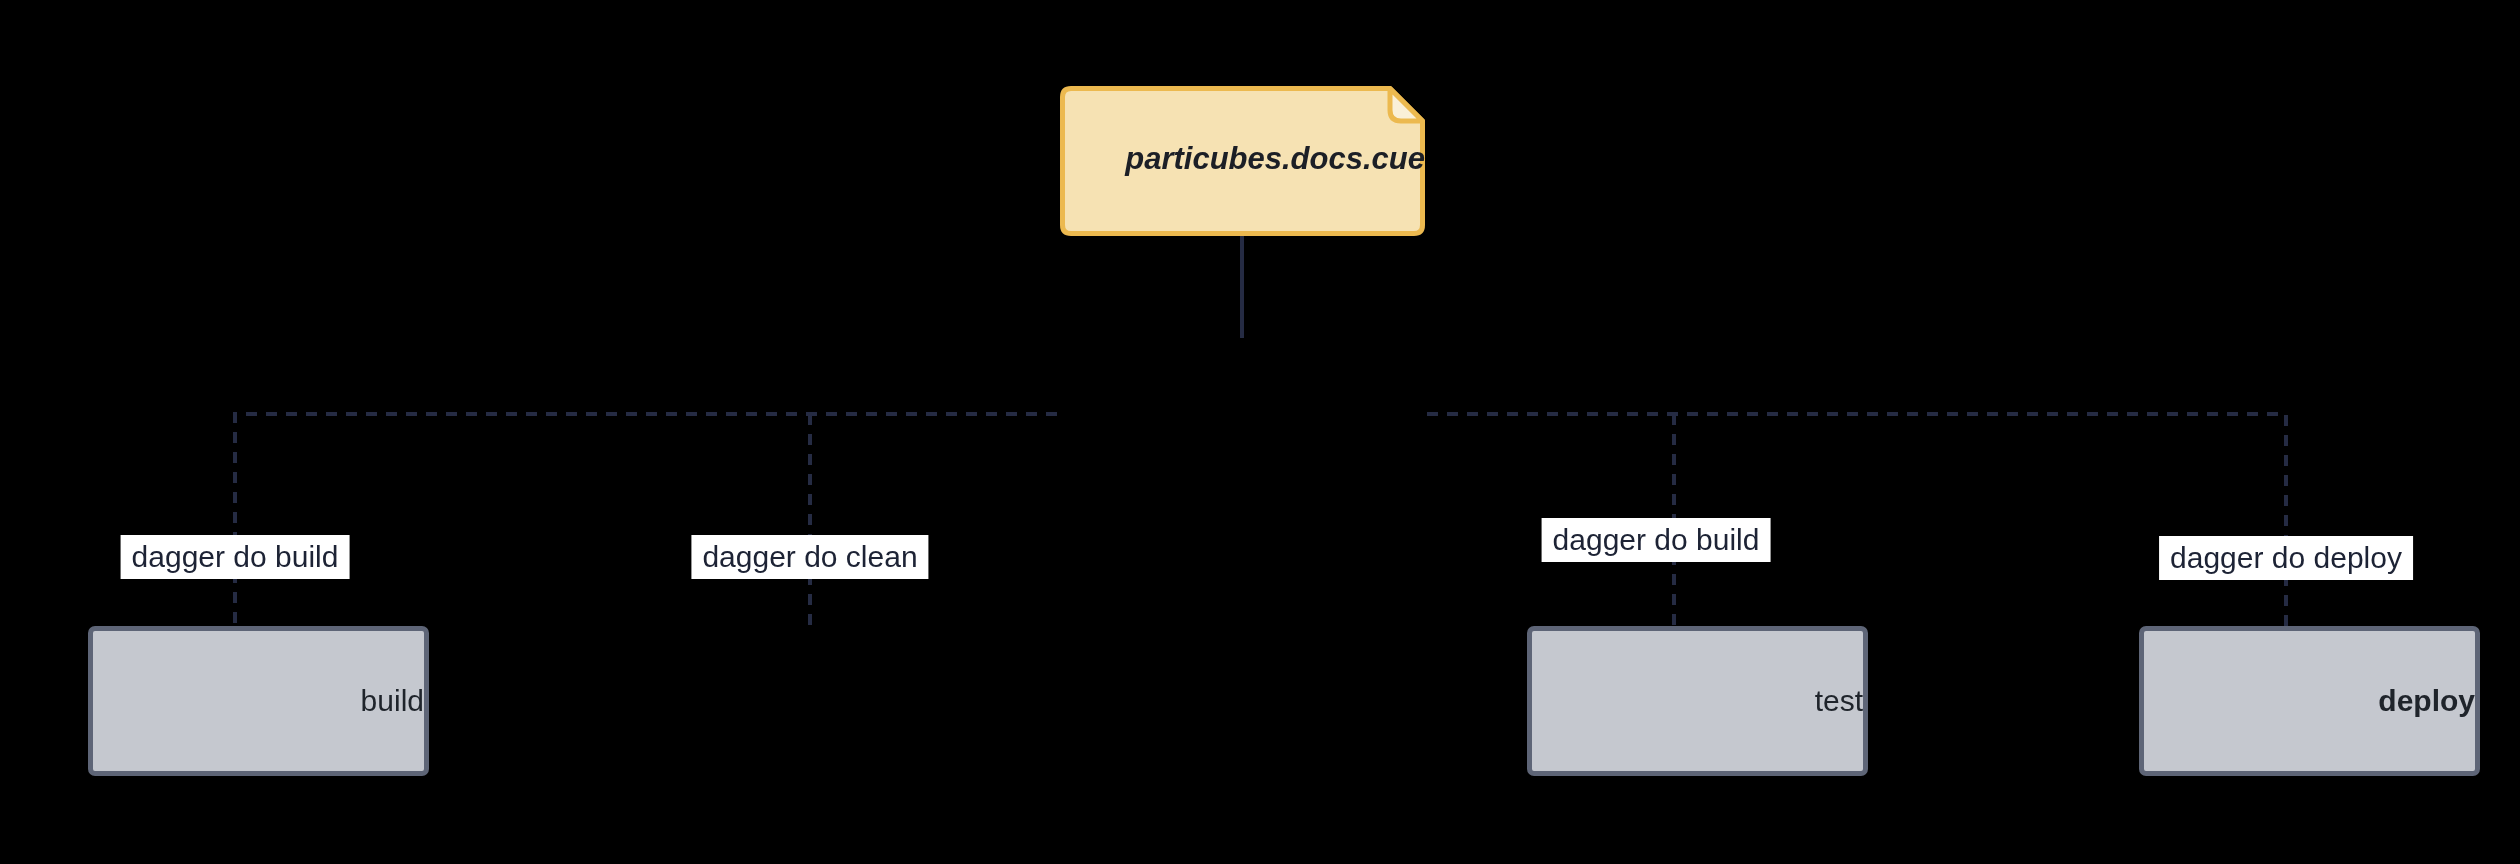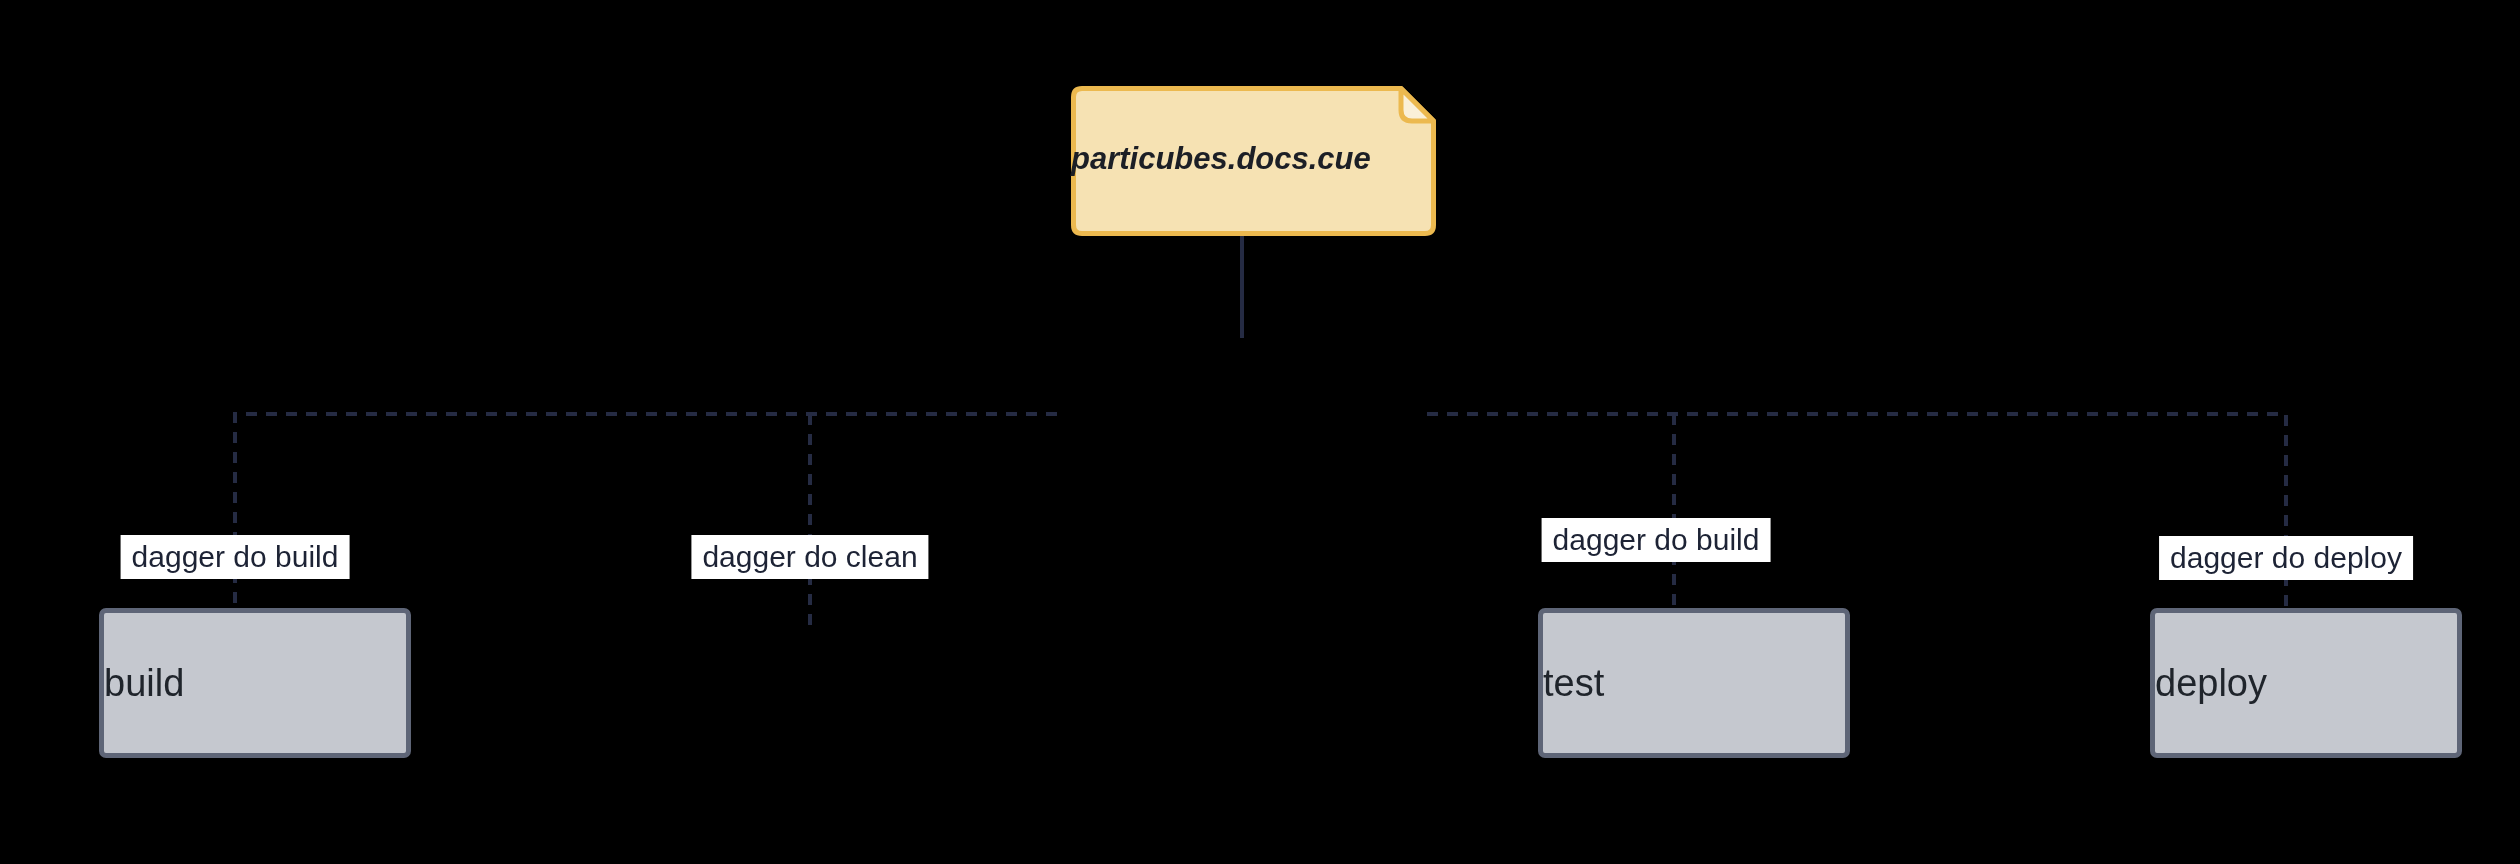--- a/index.html
+++ b/index.html
@@ -13,45 +13,45 @@
   .canvas{
     position:relative; width:2520px; height:864px;
     background:var(--background); overflow:hidden;
     font-family:"Liberation Sans", sans-serif;
   }
   svg{display:block;}
   .edges{position:absolute; left:0; top:0; width:2520px; height:864px;}
   .edge-line{stroke:var(--edge); stroke-width:4; fill:none;}
   .edge-dashed{stroke-dasharray:11 9;}
 
-  .node{position:absolute; display:flex; align-items:center; justify-content:flex-start; text-align:center;margin-left:11px;}
+  .node{position:absolute; display:flex; align-items:center; justify-content:flex-end; text-align:center;}
   .node-shape{position:absolute; left:0; top:0; width:100%; height:100%;}
   .node-label{position:relative; z-index:2;}
 
   .file-node{left:1060px; top:86px; width:365px; height:150px;}
   .file-node .node-label{
     font-size:31px; font-weight:bold; font-style:italic; color:var(--file-text);
     padding-bottom:4px;
   }
   .file-main{fill:var(--file-fill); stroke:var(--file-border); stroke-width:5; stroke-linejoin:round;}
   .file-fold{fill:var(--file-fold); stroke:var(--file-border); stroke-width:5; stroke-linejoin:round;}
 
   .decision-node{left:1057px; top:338px; width:370px; height:152px;}
   .decision-node .node-label{font-size:30px; color:var(--node-text);}
   .decision-shape{fill:var(--decision-fill); stroke:var(--decision-border); stroke-width:5; stroke-linejoin:round;}
 
   .action-node{
-    top:608px; width:312px; height:150px; box-sizing:border-box;
+    top:626px; width:341px; height:150px; box-sizing:border-box;
     background:var(--action-fill); border:5px solid var(--action-border); border-radius:7px;
-    font-size:38px; color:var(--node-text);
+    font-size:30px; color:var(--node-text);
   }
   .action-build{left:88px;}
   .action-clean{left:663px;}
   .action-test{left:1527px;}
-  .action-deploy{left:2139px;}
+  .action-deploy{left:2139px;font-weight:bold;}
 
   .edge-label{
     position:absolute; transform:translate(-50%,-50%);
     background:var(--edge-label-bg); color:var(--edge-label-text);
     font-size:30px; line-height:38px; padding:3px 11px; white-space:nowrap; z-index:3;
   }
   .el-build{left:235px; top:557px;}
   .el-clean{left:810px; top:557px;}
   .el-test{left:1656px; top:540px;}
   .el-deploy{left:2286px; top:558px;}

